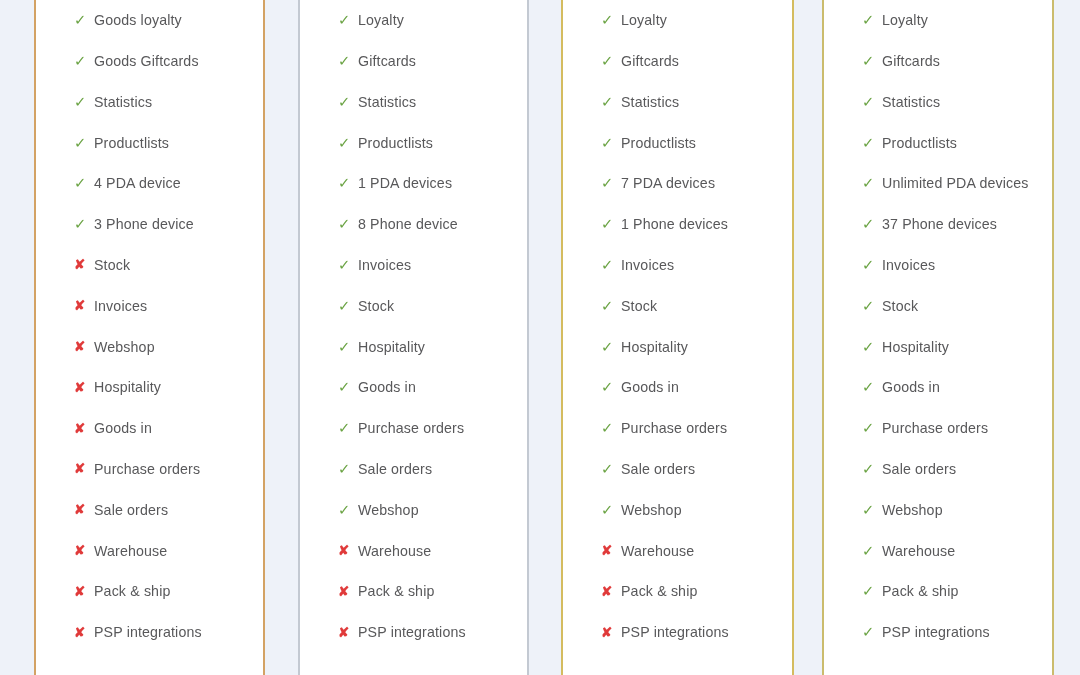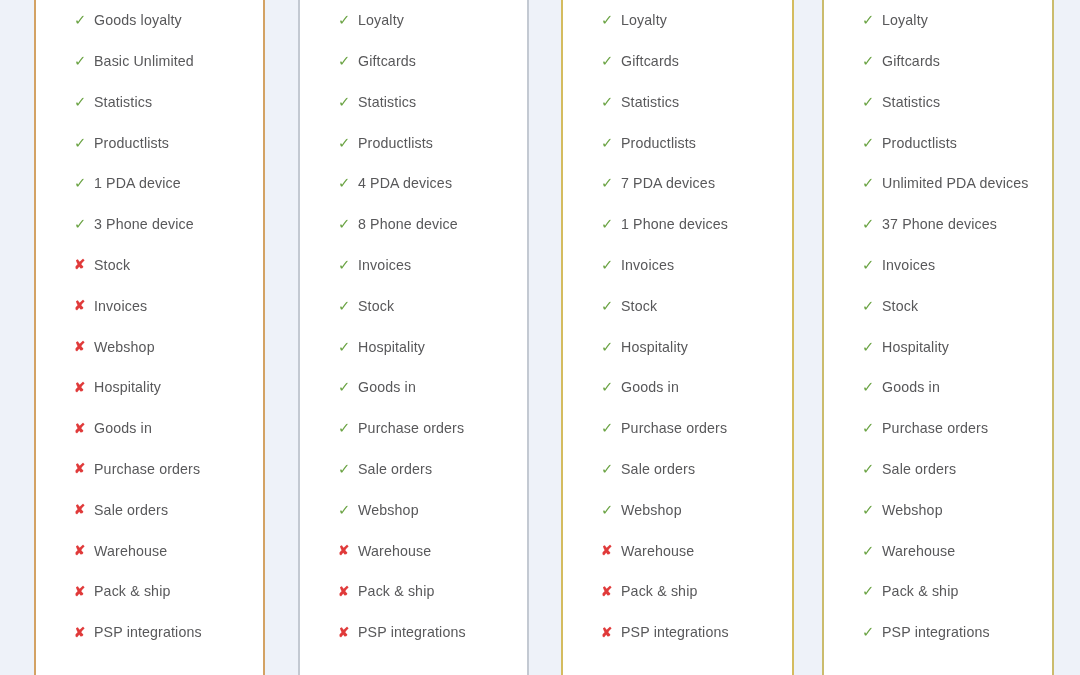--- a/index.html
+++ b/index.html
@@ -105,33 +105,33 @@
   <div class="plans" id="plans-row" data-name="plan-card-row">
       <div class="gutter" data-name="plan-gutter" style="width: 34px;"></div>
       <div class="plan-card" data-name="plan-card-1" style="width: 231px; flex: 0 0 231px;">
         <ul class="feature-list" data-name="feature-list">
           <li class="feature-row" data-name="feature-row">
             <span class="mark yes" data-name="check-icon">✓</span>
             <span class="feature-label" data-name="feature-label">Goods loyalty</span>
           </li>
           <li class="feature-row" data-name="feature-row">
             <span class="mark yes" data-name="check-icon">✓</span>
-            <span class="feature-label" data-name="feature-label">Basic Unlimited</span>
+            <span class="feature-label" data-name="feature-label">Goods Giftcards</span>
           </li>
           <li class="feature-row" data-name="feature-row">
             <span class="mark yes" data-name="check-icon">✓</span>
             <span class="feature-label" data-name="feature-label">Statistics</span>
           </li>
           <li class="feature-row" data-name="feature-row">
             <span class="mark yes" data-name="check-icon">✓</span>
             <span class="feature-label" data-name="feature-label">Productlists</span>
           </li>
           <li class="feature-row" data-name="feature-row">
             <span class="mark yes" data-name="check-icon">✓</span>
-            <span class="feature-label" data-name="feature-label">1 PDA device</span>
+            <span class="feature-label" data-name="feature-label">4 PDA device</span>
           </li>
           <li class="feature-row" data-name="feature-row">
             <span class="mark yes" data-name="check-icon">✓</span>
             <span class="feature-label" data-name="feature-label">3 Phone device</span>
           </li>
           <li class="feature-row" data-name="feature-row">
             <span class="mark no" data-name="cross-icon">✘</span>
             <span class="feature-label" data-name="feature-label">Stock</span>
           </li>
           <li class="feature-row" data-name="feature-row">
@@ -186,21 +186,21 @@
           <li class="feature-row" data-name="feature-row">
             <span class="mark yes" data-name="check-icon">✓</span>
             <span class="feature-label" data-name="feature-label">Statistics</span>
           </li>
           <li class="feature-row" data-name="feature-row">
             <span class="mark yes" data-name="check-icon">✓</span>
             <span class="feature-label" data-name="feature-label">Productlists</span>
           </li>
           <li class="feature-row" data-name="feature-row">
             <span class="mark yes" data-name="check-icon">✓</span>
-            <span class="feature-label" data-name="feature-label">4 PDA devices</span>
+            <span class="feature-label" data-name="feature-label">1 PDA devices</span>
           </li>
           <li class="feature-row" data-name="feature-row">
             <span class="mark yes" data-name="check-icon">✓</span>
             <span class="feature-label" data-name="feature-label">8 Phone device</span>
           </li>
           <li class="feature-row" data-name="feature-row">
             <span class="mark yes" data-name="check-icon">✓</span>
             <span class="feature-label" data-name="feature-label">Invoices</span>
           </li>
           <li class="feature-row" data-name="feature-row">

